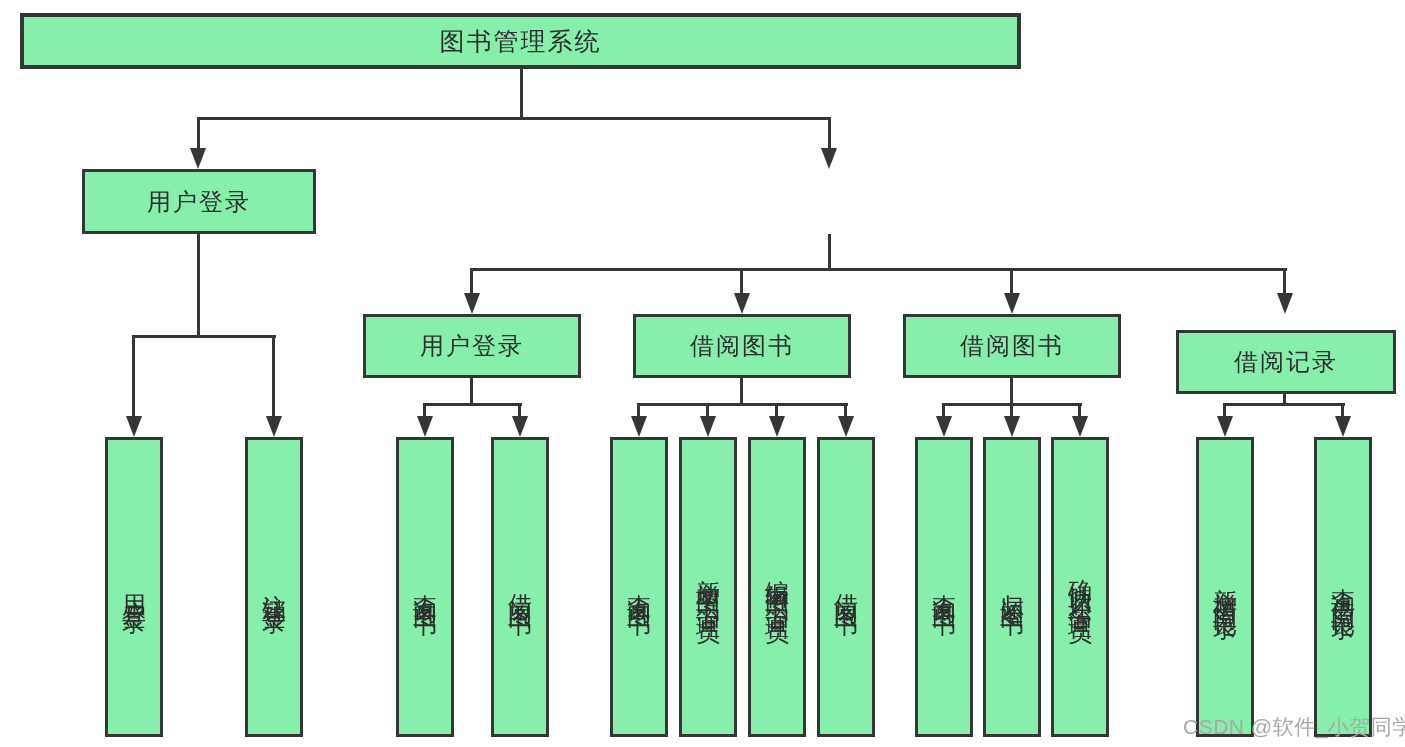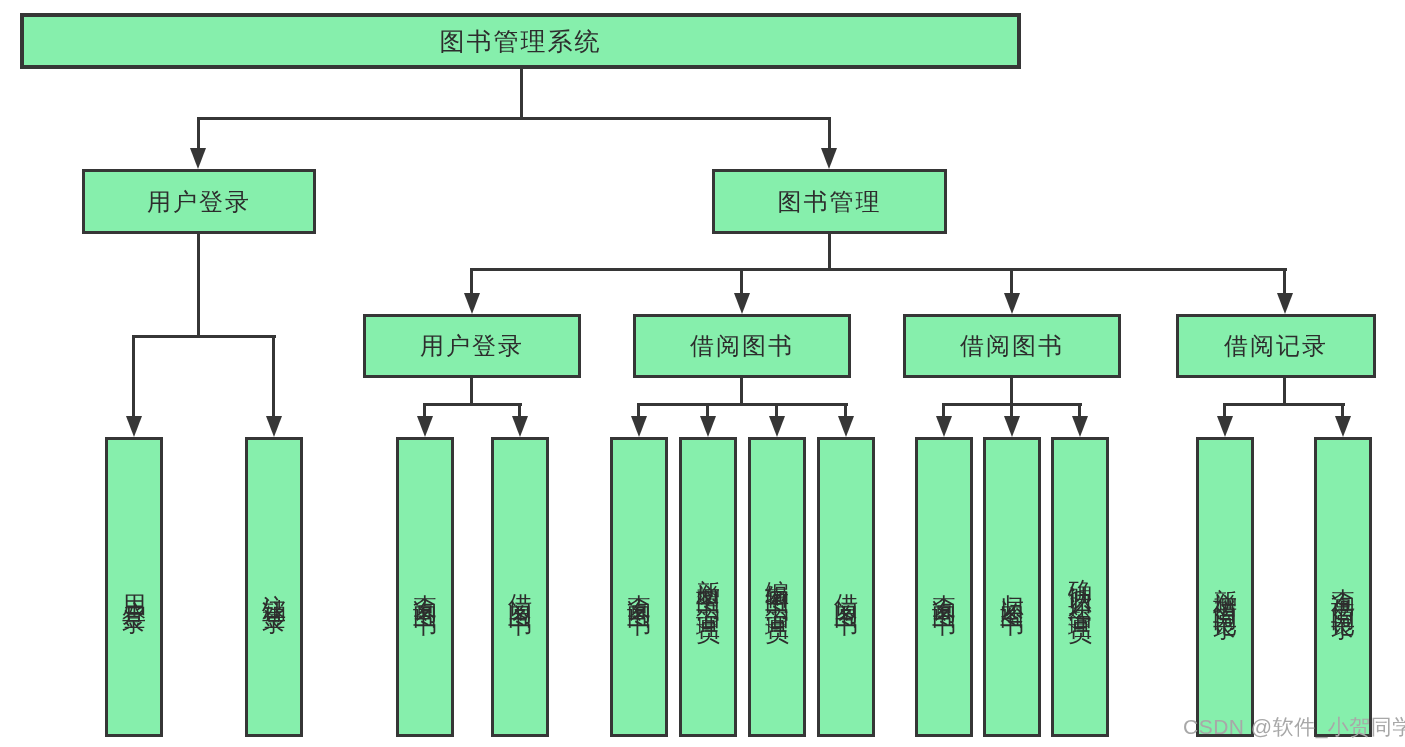--- a/index.html
+++ b/index.html
@@ -43,23 +43,20 @@
   <div class="vline" style="left:520px;top:69px;height:50px"></div>
   <div class="hline" style="left:197px;top:117px;width:634px"></div>
   <div class="vline" style="left:197px;top:117px;height:32px"></div>
   <div class="arrow" style="left:190px;top:148px"></div>
   <div class="vline" style="left:828px;top:117px;height:32px"></div>
   <div class="arrow" style="left:821px;top:148px"></div>
 
   <div class="box h" style="left:82px;top:169px;width:234px;height:65px">
     <span>用户登录</span>
   </div>
-  <div class="box h" style="left:712px;top:169px;width:235px;height:65px">
-    <span>图书管理</span>
-  </div>
 
   <div class="vline" style="left:197px;top:234px;height:103px"></div>
   <div class="hline" style="left:132px;top:335px;width:144px"></div>
   <div class="vline" style="left:132px;top:335px;height:82px"></div>
   <div class="arrow" style="left:126px;top:416px"></div>
   <div class="vline" style="left:272px;top:335px;height:82px"></div>
   <div class="arrow" style="left:266px;top:416px"></div>
 
   <div class="vline" style="left:828px;top:234px;height:37px"></div>
   <div class="hline" style="left:470px;top:268px;width:817px"></div>
@@ -74,21 +71,21 @@
 
   <div class="box h" style="left:363px;top:314px;width:218px;height:64px">
     <span>用户登录</span>
   </div>
   <div class="box h" style="left:633px;top:314px;width:218px;height:64px">
     <span>借阅图书</span>
   </div>
   <div class="box h" style="left:903px;top:314px;width:218px;height:64px">
     <span>借阅图书</span>
   </div>
-  <div class="box h" style="left:1176px;top:314px;width:200px;height:64px">
+  <div class="box h" style="left:1176px;top:330px;width:220px;height:64px">
     <span>借阅记录</span>
   </div>
 
   <div class="vline" style="left:470px;top:378px;height:28px"></div>
   <div class="hline" style="left:423px;top:403px;width:99px"></div>
   <div class="vline" style="left:423px;top:403px;height:14px"></div>
   <div class="arrow" style="left:417px;top:416px"></div>
   <div class="vline" style="left:518px;top:403px;height:14px"></div>
   <div class="arrow" style="left:512px;top:416px"></div>
 

